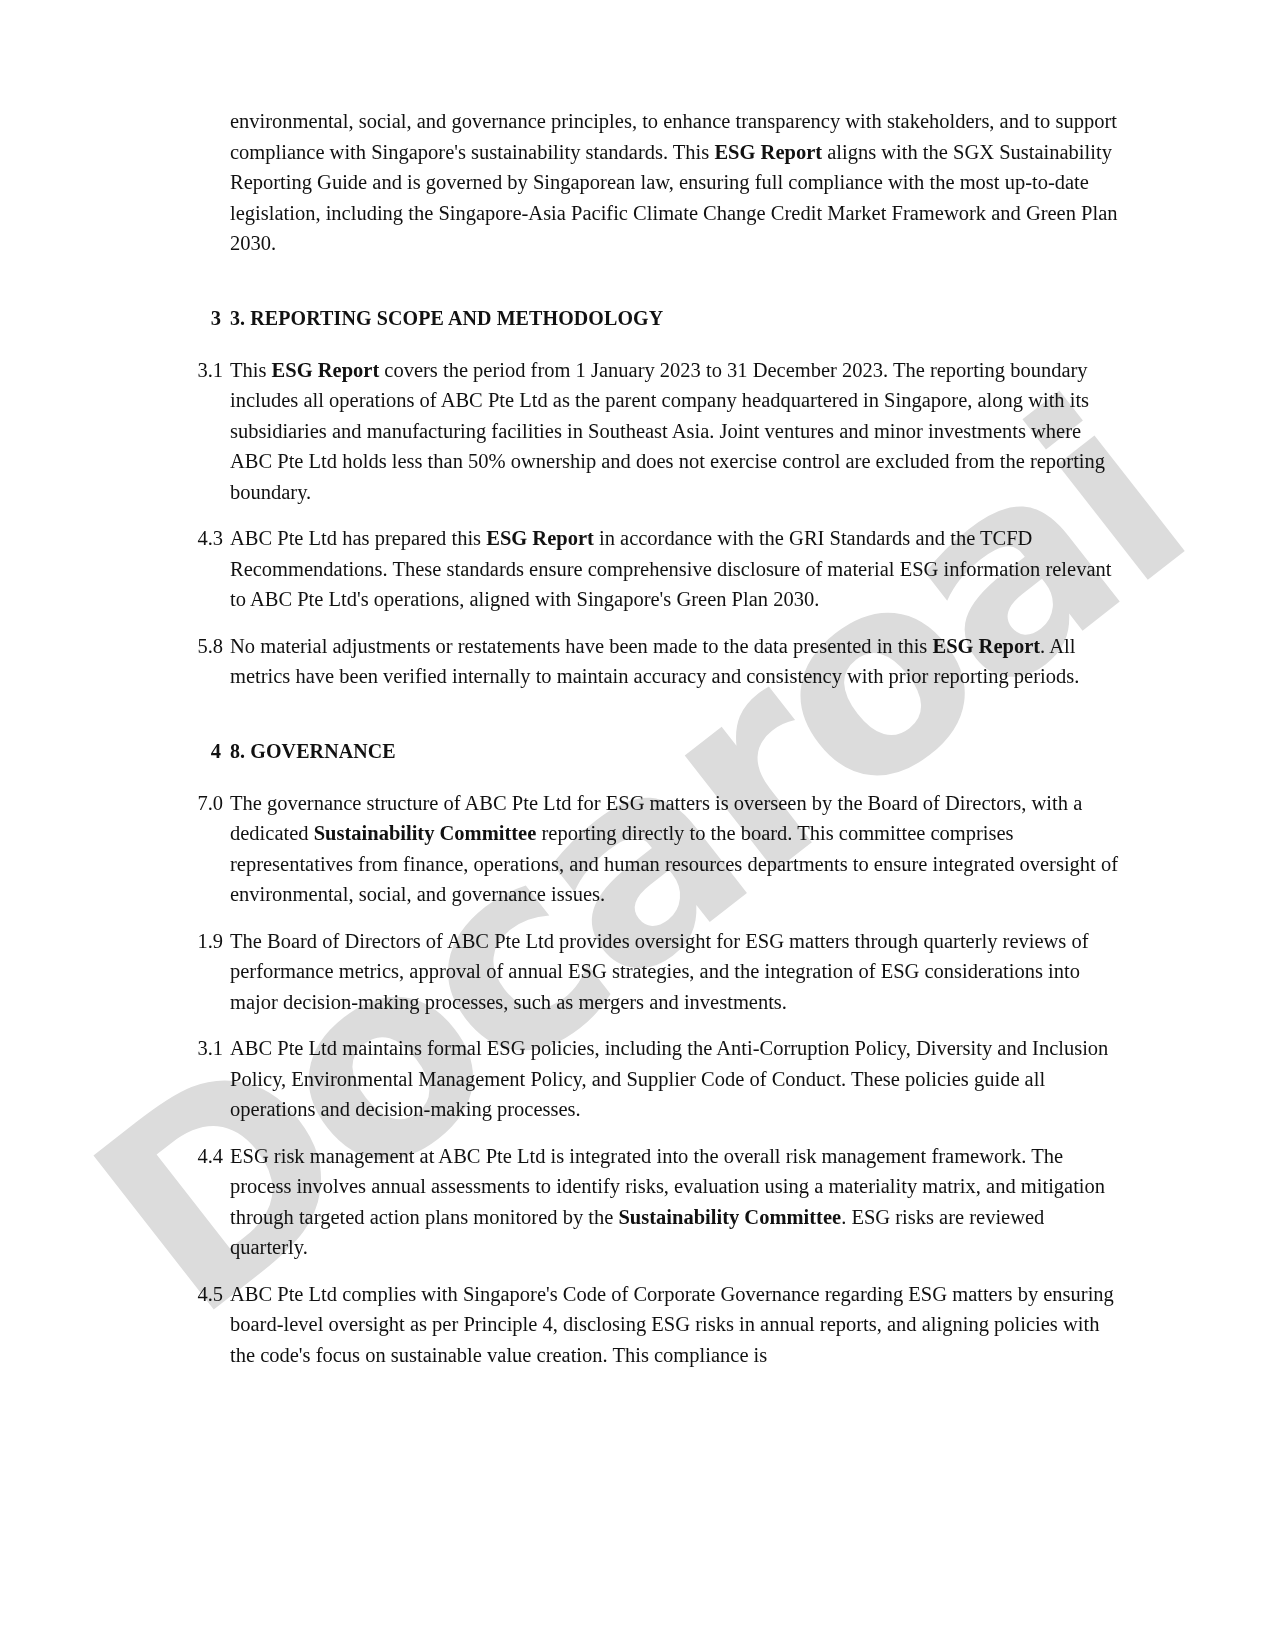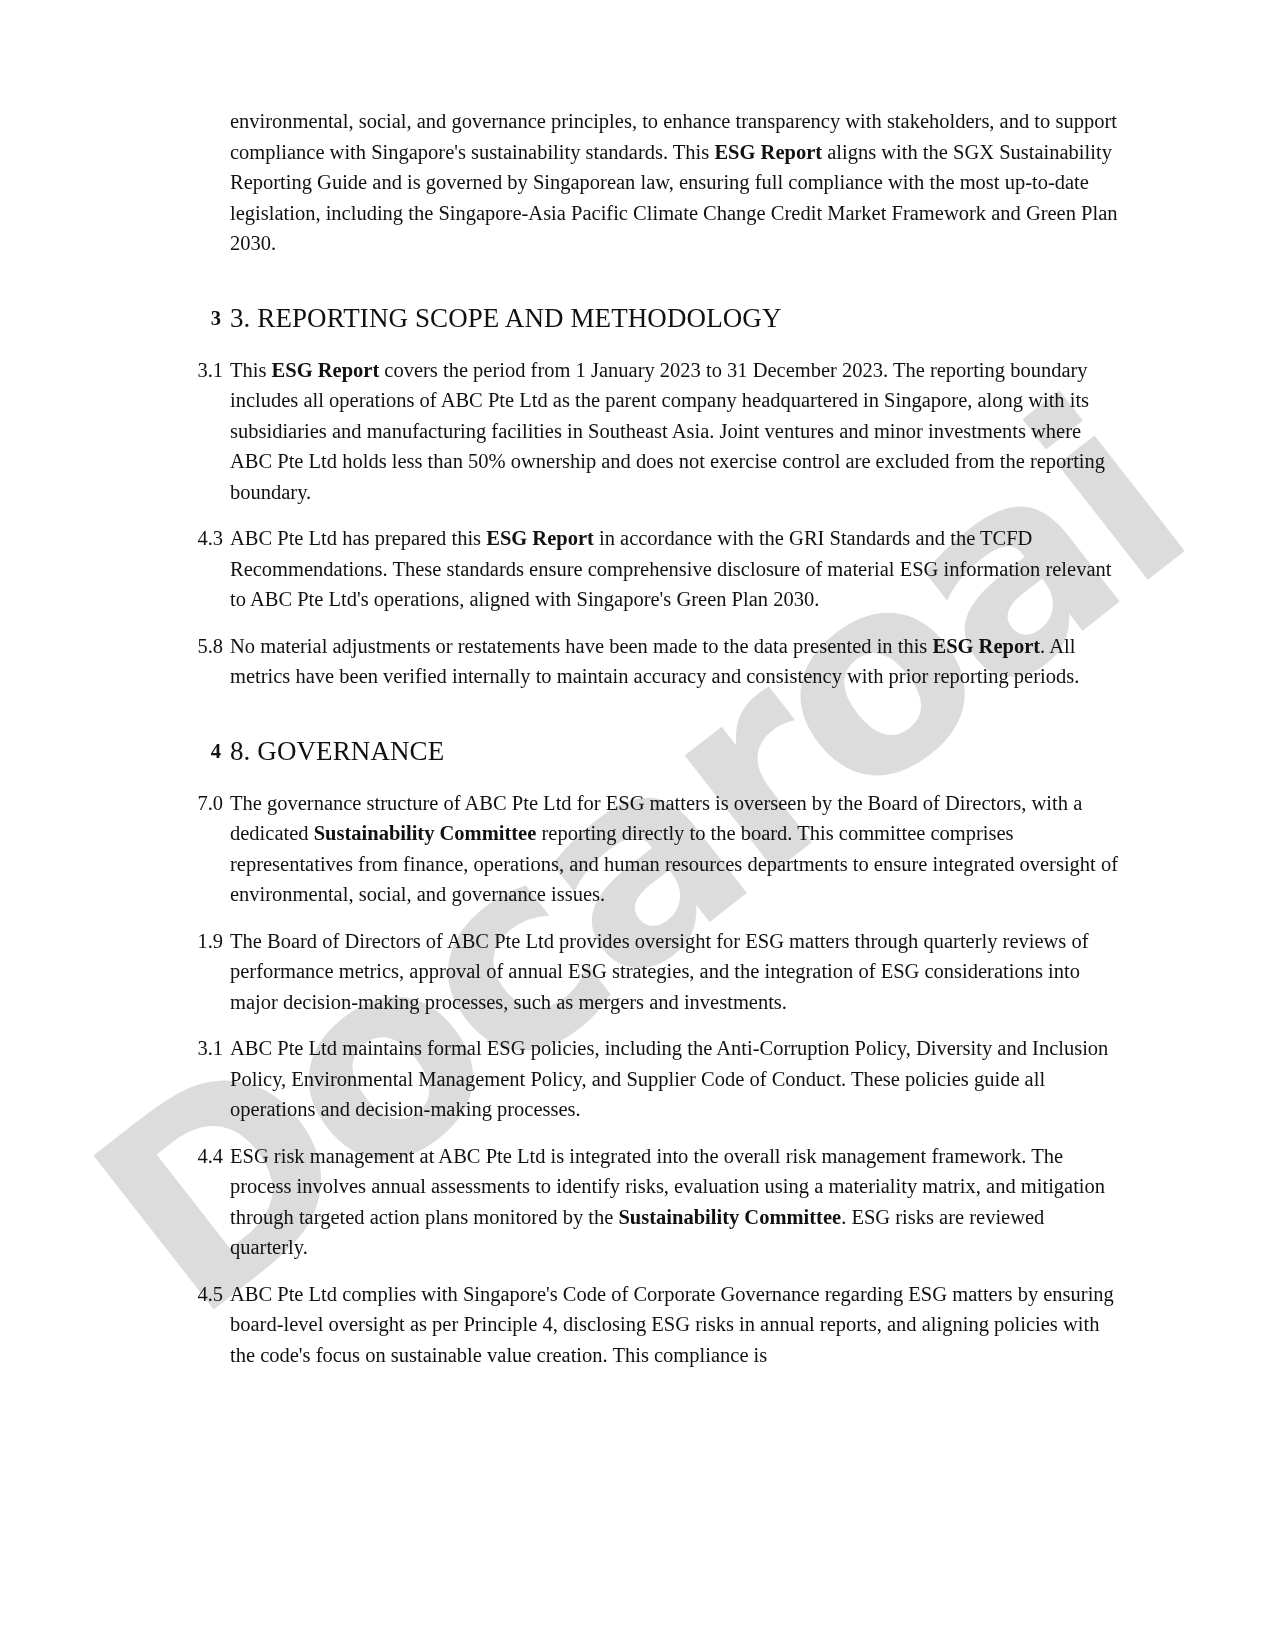--- a/index.html
+++ b/index.html
@@ -91,22 +91,22 @@
     flex: 0 0 55px;
     text-align: right;
     padding-right: 9px;
     box-sizing: border-box;
     font-weight: 700;
     font-size: 20.5px;
     line-height: 30px;
   }
   .heading-text {
     flex: 1 1 auto;
-    font-weight: 400;
-    font-size: 27px;
+    font-weight: 700;
+    font-size: 20px;
     line-height: 30px;
     letter-spacing: 0.1px;
   }
 
   .first-block { margin-bottom: 26px; }
 
   b, strong { font-weight: 700; }
 </style>
 </head>
 <body>

